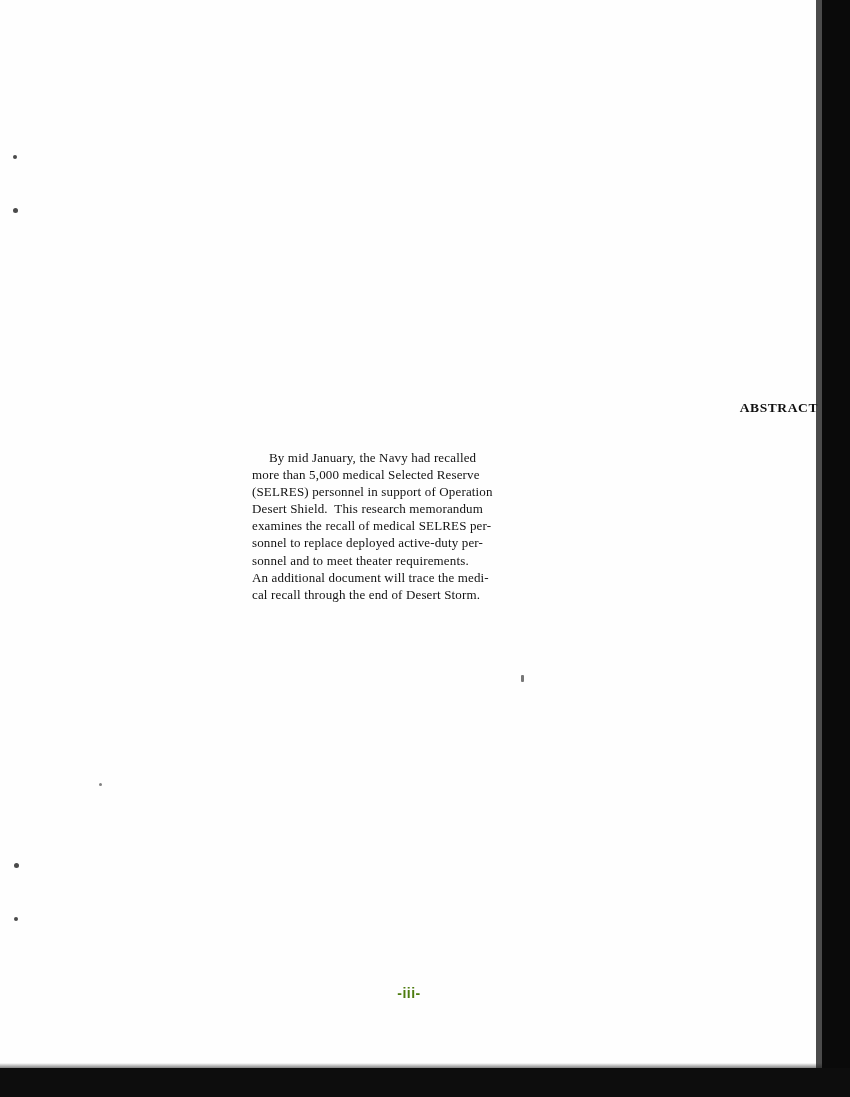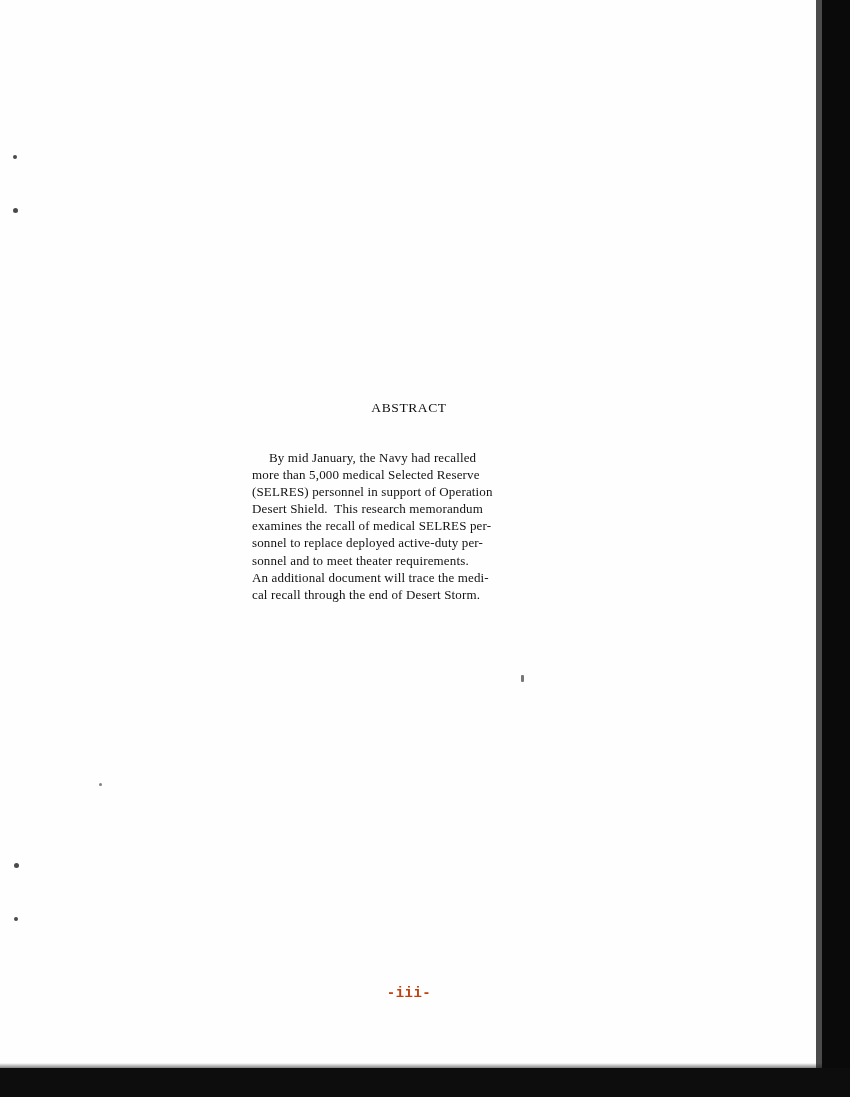--- a/index.html
+++ b/index.html
@@ -70,23 +70,23 @@
   .speck.s3 { left: 14px;  top: 863px; width: 5px;  height: 5px; }
   .speck.s4 { left: 14px;  top: 917px; width: 4px;  height: 4px; }
   .speck.s5 { left: 99px;  top: 783px; width: 3px;  height: 3px; opacity: .7; }
   .speck.s6 { left: 521px; top: 675px; width: 3px;  height: 7px; border-radius: 1px; opacity: .75; }
 
   .abstract-heading {
     position: absolute;
     left: 0;
     top: 400px;
     width: 818px;
-    text-align: center;
+    text-align: right;
     font-family: "Liberation Serif", serif;
-    font-weight: normal;
+    font-weight: bold;
     font-size: 13.5px;
     letter-spacing: 0.6px;
     color: #101010;
   }
   .abstract-body {
     position: absolute;
     left: 252px;
     top: 449px;
     width: 375px;
     font-family: Liberation Serif, serif;
@@ -95,25 +95,25 @@
     color: #111111;
     letter-spacing: 0.15px;
     white-space: pre;
   }
   .folio {
     position: absolute;
     left: 0;
     top: 985px;
     width: 818px;
     text-align: center;
-    font-family: Liberation Mono, monospace;
+    font-family: Liberation Sans, sans-serif;
     font-size: 14px;
     font-weight: bold;
     letter-spacing: 0.5px;
-    color: #c2410c;
+    color: #4d7c0f;
   }
 </style>
 </head>
 <body>
 
 <div class="page">
 
   <div class="paper"></div>
 
   <div class="speck s1"></div>

